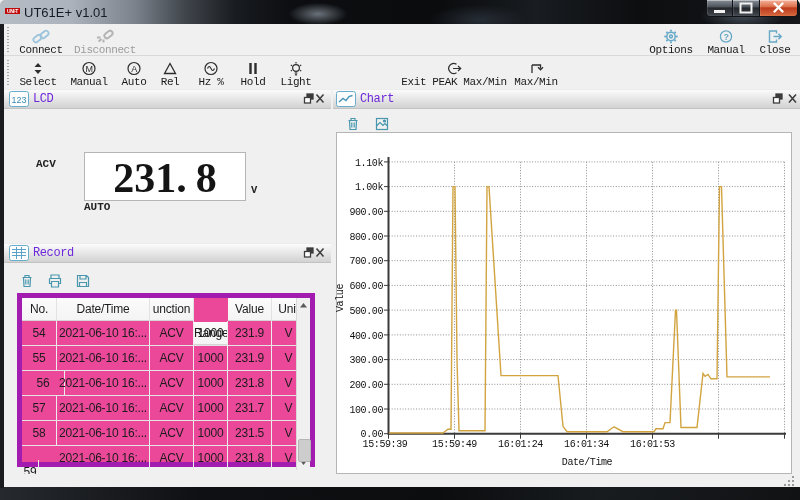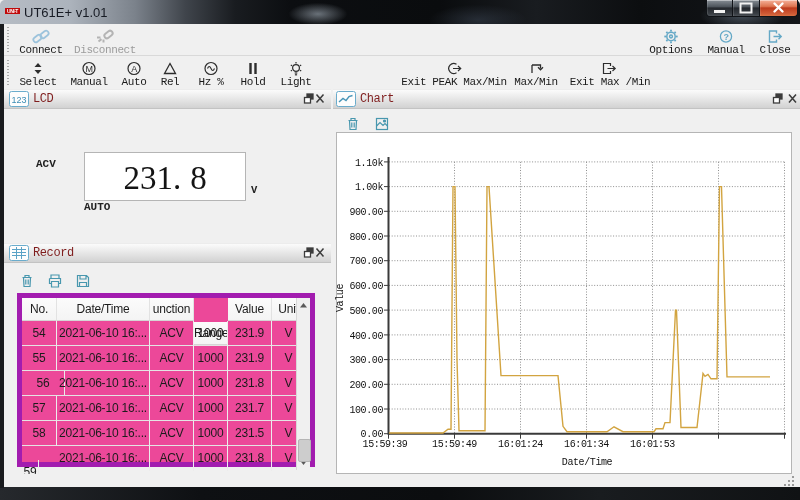--- a/index.html
+++ b/index.html
@@ -27,21 +27,21 @@
 #toolbar1{left:0;top:24px;width:800px;height:32px;background:#f0f0f0;border-bottom:1px solid #d9d9d9;box-sizing:border-box;}
 #toolbar2{left:0;top:57px;width:800px;height:31px;background:#f0f0f0;}
 .grip{top:3px;left:7px;width:2px;bottom:3px;
  background-image:repeating-linear-gradient(#a9a9a9 0 1px,transparent 1px 3px);}
 .tbtn{text-align:center;color:#1a1a1a;font-size:11px;letter-spacing:-0.4px;white-space:nowrap;}
 .tbtn .ic{height:15px;margin:0 auto;display:block;}
 .dis{color:#9c9c9c;}
 
 .dock-title{height:20px;background:linear-gradient(#fbfbfb,#d2d2d2);border-top:1px solid #ececec;
   border-bottom:1px solid #c3c3c3;box-sizing:border-box;}
-.dock-label{font-size:12px;color:#7f1d1d;letter-spacing:-0.4px;}
+.dock-label{font-size:12px;color:#6d28d9;letter-spacing:-0.4px;}
 
 #rectable{left:17px;top:293px;width:298px;height:174px;border:5px solid #a21caf;background:#ec4899;box-sizing:border-box;
   font-family:"Liberation Sans",sans-serif;font-size:12px;letter-spacing:-0.2px;color:#1c1c1c;}
 .hcell{position:absolute;top:0;height:23px;line-height:23px;text-align:center;
   background:linear-gradient(#fbfbfb,#f4f4f4);border-right:1px solid #e2e2e2;border-bottom:1px solid #d5d5d5;box-sizing:border-box;overflow:hidden;}
 .cell{position:absolute;height:25px;line-height:25px;text-align:center;border-right:1px solid #ececec;
   border-bottom:1px solid #e4e4e4;box-sizing:border-box;white-space:nowrap;overflow:hidden;}
 
 #vsb{position:absolute;right:0;top:0;width:14px;height:172px;background:#f0f0f0;border-left:1px solid #d8d8d8;box-sizing:border-box;}
 .sbtn{position:absolute;left:0px;width:13px;height:15px;background:#f0f0f0;}
@@ -199,29 +199,20 @@
   </div>
   <div class="tbtn abs" style="left:512px;top:4px;width:48px;">
     <svg class="ic" width="15" height="14" viewBox="0 0 15 14">
       <g fill="none" stroke="#2d2d2d" stroke-width="1.3">
         <path d="M3 11.5 L3 3.5 M3 3.5 L11.5 3.5 L11.5 7"></path>
         <path d="M9 5.8 L11.5 8.3 L14 5.8"></path>
       </g>
     </svg>
     <div>Max/Min</div>
   </div>
-  <div class="tbtn abs" style="left:567px;top:4px;width:86px;">
-    <svg class="ic" width="16" height="14" viewBox="0 0 16 14">
-      <g fill="none" stroke="#2d2d2d" stroke-width="1.2">
-        <path d="M8.5 4.5 L8.5 2 L1.5 2 L1.5 12 L8.5 12 L8.5 9.5"></path>
-        <path d="M5.5 7 L13 7 M10.5 4.5 L13.2 7 L10.5 9.5"></path>
-      </g>
-    </svg>
-    <div>Exit Max /Min</div>
-  </div>
 </div>
 
 <div class="abs dock-title" id="lcdtitle" style="left:4px;top:89px;width:327px;"></div>
 <div class="abs" style="left:9px;top:91px;">
   <svg width="20" height="16" viewBox="0 0 20 16">
     <rect x="0.5" y="0.5" width="19" height="15" rx="2" fill="#fdfdfd" stroke="#6aaccc" stroke-width="1"></rect>
     <text x="10" y="11.5" font-size="9" fill="#3c8cb4" text-anchor="middle" font-family="Liberation Sans,sans-serif">123</text>
   </svg>
 </div>
 <div class="abs dock-label" style="left:33px;top:92px;">LCD</div>
@@ -230,21 +221,21 @@
     <g fill="none" stroke="#3c3c3c" stroke-width="1.3">
       <rect x="4" y="1" width="6" height="5" fill="#3c3c3c"></rect>
       <rect x="1.5" y="4.5" width="6" height="5.5" fill="#fff"></rect>
       <path d="M13.5 1.5 L20.5 9.5 M20.5 1.5 L13.5 9.5" stroke-width="1.5"></path>
     </g>
   </svg>
 </div>
 
 <div class="abs" style="left:36px;top:158px;font-size:11px;font-weight:bold;color:#222;">ACV</div>
 <div class="abs" style="left:84px;top:152px;width:162px;height:49px;background:#fff;border:1px solid #b5b5b5;box-sizing:border-box;
-  font-family:'Liberation Serif',serif;font-weight:normal;font-size:33px;color:#141414;text-align:center;line-height:50px;">231.<span style="margin-left:9px;">8</span></div>
+  font-family:'Liberation Serif',serif;font-weight:bold;font-size:42px;color:#141414;text-align:center;line-height:50px;">231.<span style="margin-left:9px;">8</span></div>
 <div class="abs" style="left:251px;top:184px;font-size:10.5px;font-weight:bold;color:#222;">V</div>
 <div class="abs" style="left:84px;top:201px;font-size:11px;font-weight:bold;color:#222;">AUTO</div>
 
 <div class="abs dock-title" id="rectitle" style="left:4px;top:243px;width:327px;"></div>
 <div class="abs" style="left:9px;top:245px;">
   <svg width="20" height="16" viewBox="0 0 20 16">
     <rect x="0.5" y="0.5" width="19" height="15" rx="2" fill="#fdfdfd" stroke="#6aaccc" stroke-width="1"></rect>
     <g stroke="#5aa2c6" stroke-width="1">
       <line x1="3" y1="4.5" x2="17" y2="4.5"></line>
         <line x1="3" y1="7.5" x2="17" y2="7.5"></line>

